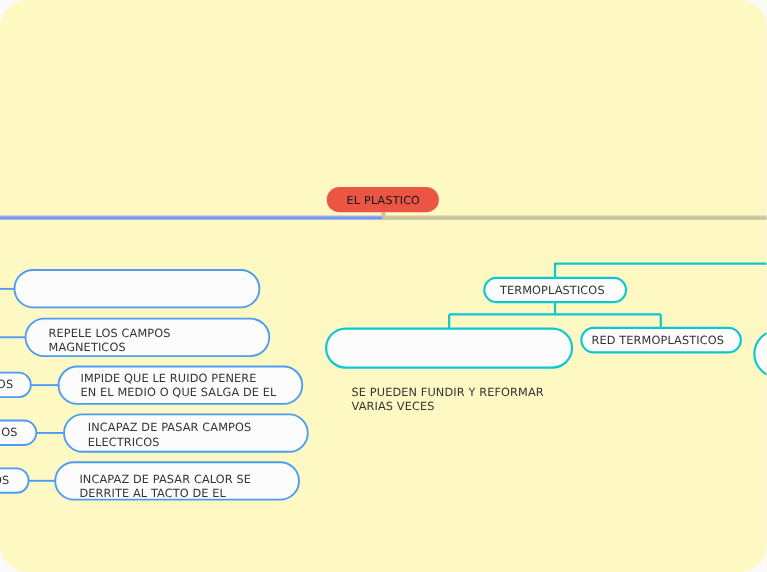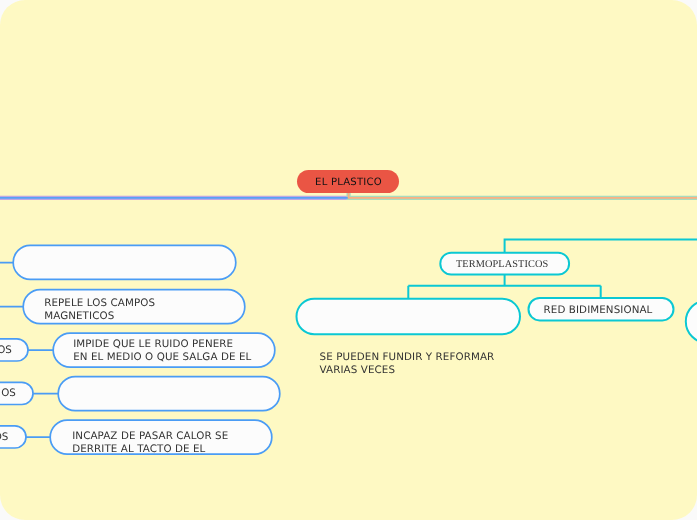--- a/index.html
+++ b/index.html
@@ -67,25 +67,27 @@
 
   <rect x="297" y="170" width="102" height="23" rx="11.5" fill="#ea5544"></rect>
 </svg>
 
 <div class="rootlbl" style="left:297.5px;top:175.8px;width:102px;">EL PLASTICO</div>
 
 <div class="lbl" style="left:44.2px;top:296.9px;width:205px;">REPELE LOS CAMPOS
 MAGNETICOS</div>
 <div class="lbl" style="left:73.2px;top:338.2px;width:215px;">IMPIDE QUE LE RUIDO PENERE
 EN EL MEDIO O QUE SALGA DE EL</div>
+<div class="lbl" style="left:79.8px;top:382.5px;width:215px;">INCAPAZ DE PASAR CAMPOS
+ELECTRICOS</div>
 <div class="lbl" style="left:72.2px;top:430px;width:215px;">INCAPAZ DE PASAR CALOR SE
 DERRITE AL TACTO DE EL</div>
 
 <div class="lbl" style="left:-8px;top:343.5px;width:20px;text-align:right;">OS</div>
 <div class="lbl" style="left:-4px;top:387px;width:20px;text-align:right;">OS</div>
 <div class="lbl" style="left:-11.5px;top:431.3px;width:20px;text-align:right;">OS</div>
 
-<div class="lbl" style="left:438.1px;top:258.3px;width:128px;text-align:center;font-family:Liberation Serif, serif;">TERMOPLASTICOS</div>
+<div class="lbl" style="left:438.1px;top:258.3px;width:128px;text-align:center;">TERMOPLASTICOS</div>
 <div class="lbl" style="left:319.6px;top:303.6px;width:215px;margin-top:47px;">SE PUEDEN FUNDIR Y REFORMAR
 VARIAS VECES</div>
-<div class="lbl" style="left:525.5px;top:304.3px;width:145px;text-align:center;">RED BIDIMENSIONAL</div>
+<div class="lbl" style="left:525.5px;top:304.3px;width:145px;text-align:center;">RED TERMOPLASTICOS</div>
 
 </div>
 
 </body></html>

